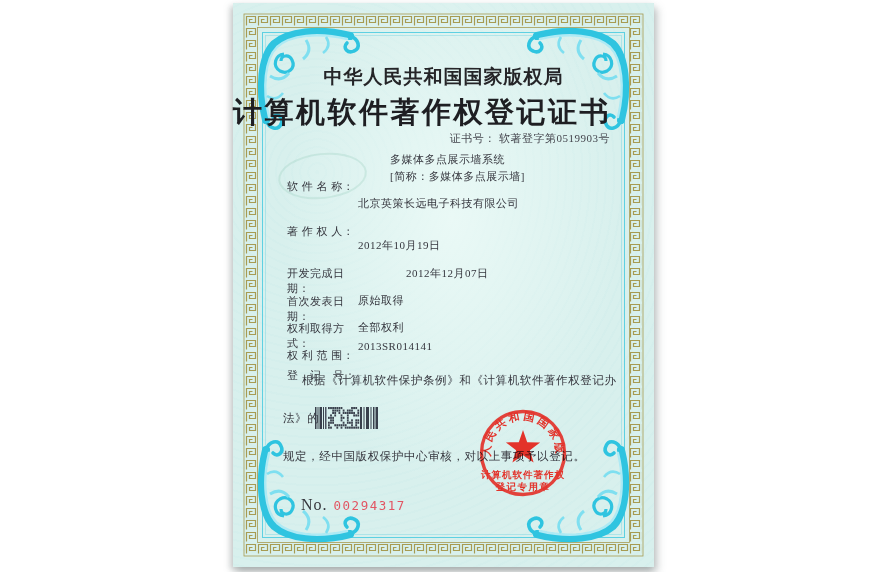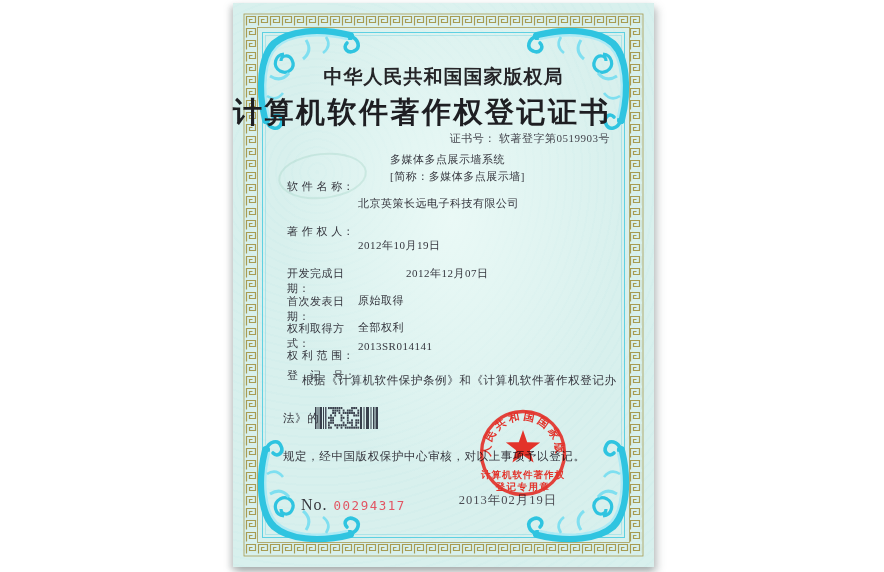--- a/index.html
+++ b/index.html
@@ -219,21 +219,20 @@
           <rect x="42.4" y="19.6" width="1.8" height="2.1" fill="#3a414d"></rect>
         </g>
       <rect x="45" y="0" width="2" height="22" fill="#39404c"></rect>
       <rect x="48.5" y="0" width="1" height="22" fill="#39404c"></rect>
       <rect x="51" y="0" width="3" height="22" fill="#39404c"></rect>
       <rect x="55.5" y="0" width="1" height="22" fill="#39404c"></rect>
       <rect x="58" y="0" width="1.5" height="22" fill="#39404c"></rect>
       <rect x="60.5" y="0" width="2.5" height="22" fill="#39404c"></rect>
     </svg>
 
-    <div class="issue-date">2013年02月19日</div>
 
     <div class="serial">
       <span class="no">No.</span>
       <span class="num">00294317</span>
     </div>
 
     <svg class="stamp" width="140" height="140" viewBox="0 0 140 140">
       <defs>
         <path id="arcpath" d="M 38,78 A 33 33 0 1 1 102,78" fill="none"></path>
       </defs>

